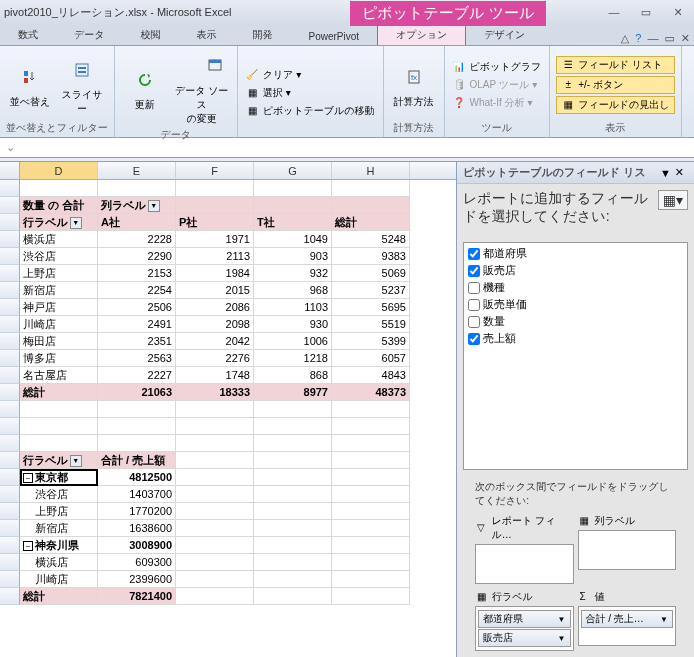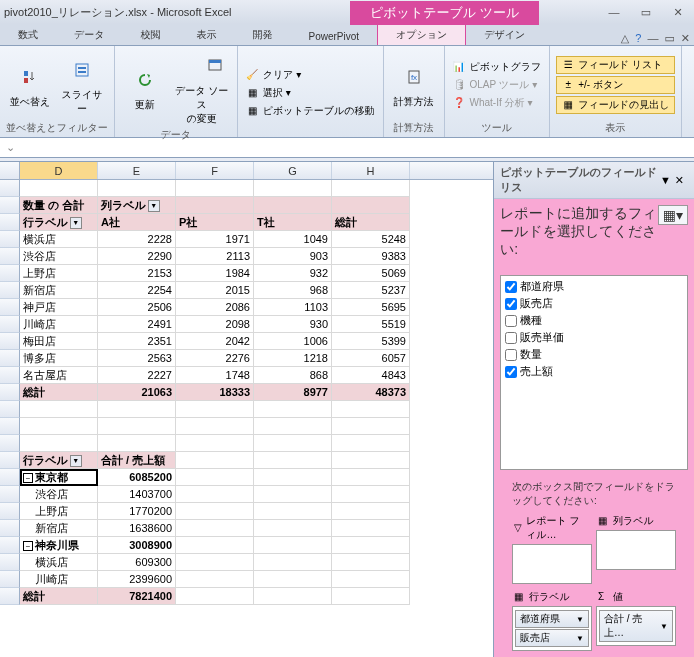--- a/index.html
+++ b/index.html
@@ -3,21 +3,21 @@
 <meta charset="utf-8">
 <style>
 * { box-sizing: border-box; margin: 0; padding: 0; font-family: 'Meiryo UI', 'MS PGothic', sans-serif; }
 body { width: 694px; height: 657px; background: #fff; overflow: hidden; position: relative; font-size: 11px; }
 
 
 .titlebar { height: 24px; background: linear-gradient(#e8ecf4, #d4dce8); display: flex; align-items: center; padding: 0 4px; position: relative; }
 .titlebar .filename { font-size: 11px; color: #333; }
 .titlebar .controls { position: absolute; right: 4px; display: flex; gap: 8px; }
 .titlebar .controls span { width: 24px; text-align: center; color: #555; font-size: 11px; }
-.context-tab-label { position: absolute; left: 350px; top: 0; background: #d94a9e; color: #fff; padding: 3px 20px; font-size: 13px; }
+.context-tab-label { position: absolute; left: 350px; top: 0; background: #d94a9e; color: #fff; padding: 3px 12px; font-size: 15px; }
 
 
 .ribbon-tabs { height: 22px; background: #d4dce8; display: flex; align-items: end; border-bottom: 1px solid #8ba0bc; }
 .ribbon-tabs .tab { padding: 3px 18px; font-size: 10px; color: #333; }
 .ribbon-tabs .tab.active { background: #f8e4f0; border: 1px solid #d94a9e; border-bottom: none; }
 .ribbon-tabs .help-area { margin-left: auto; display: flex; gap: 6px; padding-right: 4px; }
 .ribbon-tabs .help-area span { color: #555; }
 
 
 .ribbon { height: 92px; background: linear-gradient(#f1f5fb, #dde5f0); border-bottom: 1px solid #8ba0bc; display: flex; }
@@ -56,21 +56,21 @@
 .cell.r { text-align: right; }
 .cell.b { font-weight: bold; }
 .cell.hdr { background: #f0d4d8; font-weight: bold; }
 .cell.hdr2 { background: #f0d4d8; }
 .cell.tot { background: #f0d4d8; font-weight: bold; }
 .cell.sel { outline: 2px solid #000; outline-offset: -2px; }
 .dropdown-ind { display: inline-block; width: 12px; height: 12px; background: #e8ecf4; border: 1px solid #888; font-size: 7px; text-align: center; line-height: 10px; margin-left: 2px; vertical-align: middle; }
 .outline-btn { display: inline-block; width: 10px; height: 10px; border: 1px solid #000; font-size: 8px; text-align: center; line-height: 9px; margin-right: 2px; }
 
 
-.field-panel { width: 201px; background: #f9a8d4; border-left: 1px solid #8ba0bc; display: flex; flex-direction: column; font-size: 11px; }
+.field-panel { width: 238px; background: #e5e5e5; border-left: 1px solid #8ba0bc; display: flex; flex-direction: column; font-size: 11px; }
 .panel-header { background: linear-gradient(#e8ecf4, #d4dce8); padding: 3px 6px; display: flex; align-items: center; border-bottom: 1px solid #b8c5d8; }
 .panel-header .title { flex: 1; font-weight: bold; color: #555; }
 .panel-header .close { padding: 0 4px; }
 
 .field-section { padding: 6px; flex: 1; display: flex; flex-direction: column; }
 .field-instruction { font-size: 14px; color: #333; margin-bottom: 16px; display: flex; align-items: start; }
 .field-instruction .layout-btn { margin-left: auto; border: 1px solid #999; background: #f4f6fa; padding: 1px 4px; }
 .field-list { background: #fff; border: 1px solid #999; flex: 1; padding: 2px; overflow-y: auto; }
 .field-item { display: flex; align-items: center; gap: 3px; padding: 1px 2px; }
 .field-item input { width: 12px; height: 12px; }
@@ -381,21 +381,21 @@
           <div class="rh"></div>
           <div class="cell hdr">行ラベル<span class="dropdown-ind">▼</span></div>
           <div class="cell hdr">合計 / 売上額</div>
           <div class="cell "></div>
           <div class="cell "></div>
           <div class="cell "></div>
         </div>
         <div class="row">
           <div class="rh"></div>
           <div class="cell sel"><span class="outline-btn">−</span><b>東京都</b></div>
-          <div class="cell r b">6085200</div>
+          <div class="cell r b">4812500</div>
           <div class="cell "></div>
           <div class="cell "></div>
           <div class="cell "></div>
         </div>
         <div class="row">
           <div class="rh"></div>
           <div class="cell ">&nbsp;&nbsp;&nbsp;&nbsp;渋谷店</div>
           <div class="cell r">1403700</div>
           <div class="cell "></div>
           <div class="cell "></div>

